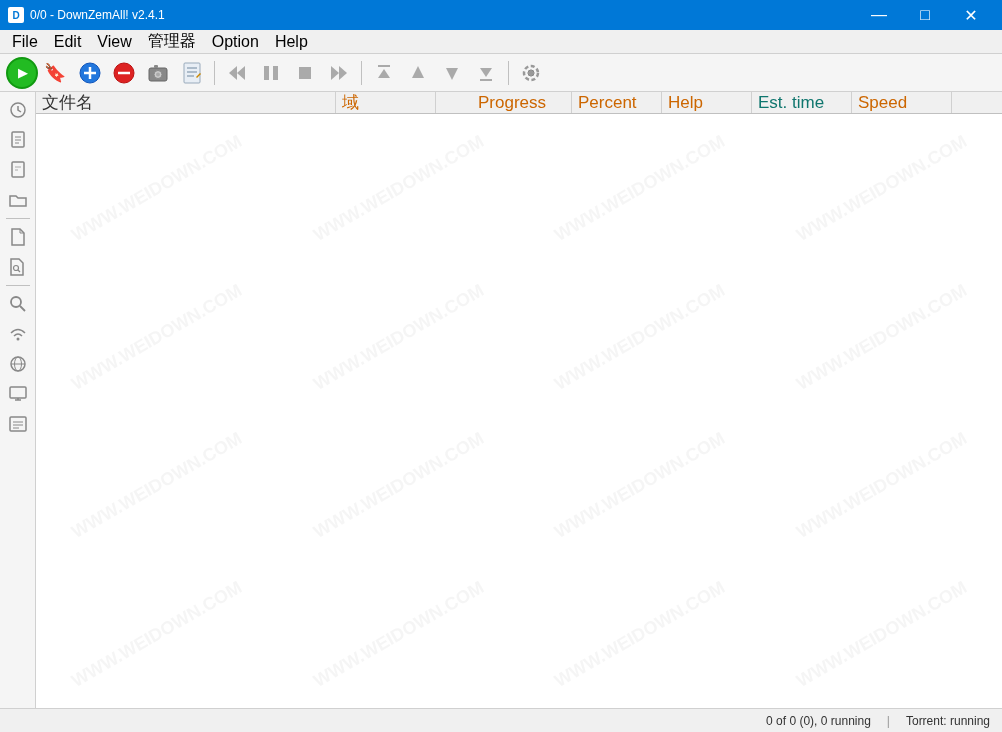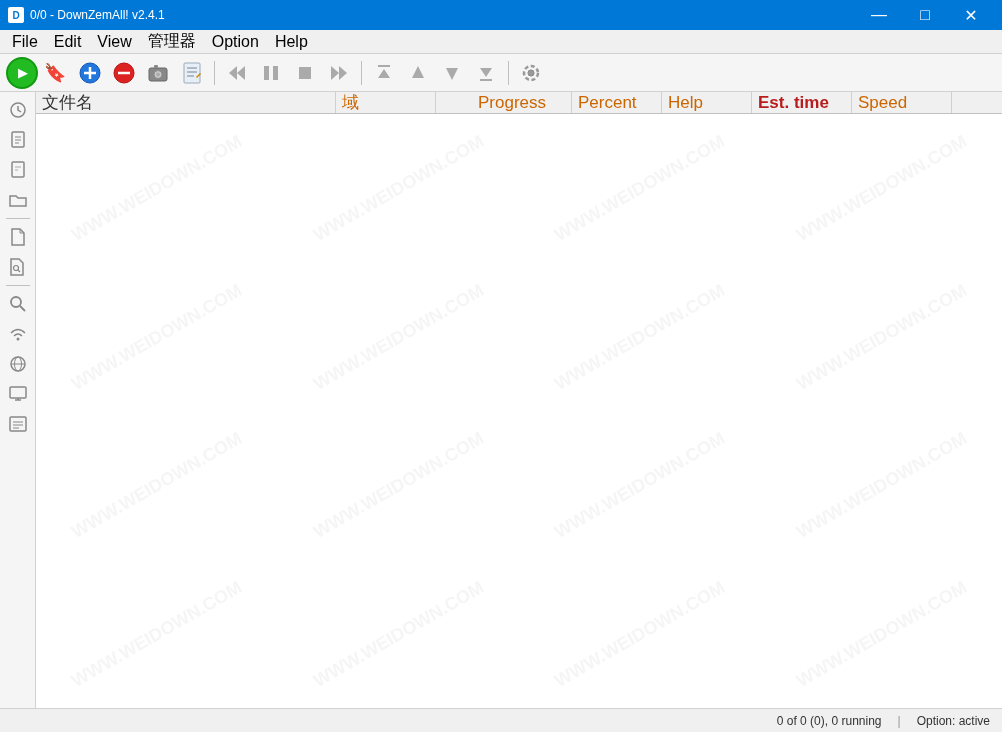--- a/index.html
+++ b/index.html
@@ -391,21 +391,21 @@
   </div>
 
   <div class="content-area">
 
     <div class="table-header">
       <div class="th-cell th-filename">文件名</div>
       <div class="th-cell th-domain" style="color:#cc6600;">域</div>
       <div class="th-cell th-progress" style="color:#cc6600;">Progress</div>
       <div class="th-cell th-percent" style="color:#cc6600;">Percent</div>
       <div class="th-cell th-size" style="color:#cc6600;">Help</div>
-      <div class="th-cell th-esttime" style="color:#b91c1c;font-weight:bold;">Est. time</div>
+      <div class="th-cell th-esttime" style="color:#0f766e;">Est. time</div>
       <div class="th-cell th-speed" style="color:#cc6600;">Speed</div>
     </div>
 
     <div class="table-body">
       <div class="watermark-grid">
         <div class="watermark-cell">WWW.WEIDOWN.COM</div>
         <div class="watermark-cell">WWW.WEIDOWN.COM</div>
         <div class="watermark-cell">WWW.WEIDOWN.COM</div>
         <div class="watermark-cell">WWW.WEIDOWN.COM</div>
         <div class="watermark-cell">WWW.WEIDOWN.COM</div>
@@ -421,14 +421,14 @@
         <div class="watermark-cell">WWW.WEIDOWN.COM</div>
         <div class="watermark-cell">WWW.WEIDOWN.COM</div>
       </div>
     </div>
   </div>
 </div>
 
 <div class="status-bar">
   <span>0 of 0 (0), 0 running</span>
   <span class="status-separator">|</span>
-  <span>Option: active</span>
+  <span>Torrent: running</span>
 </div>
 
 </body></html>

